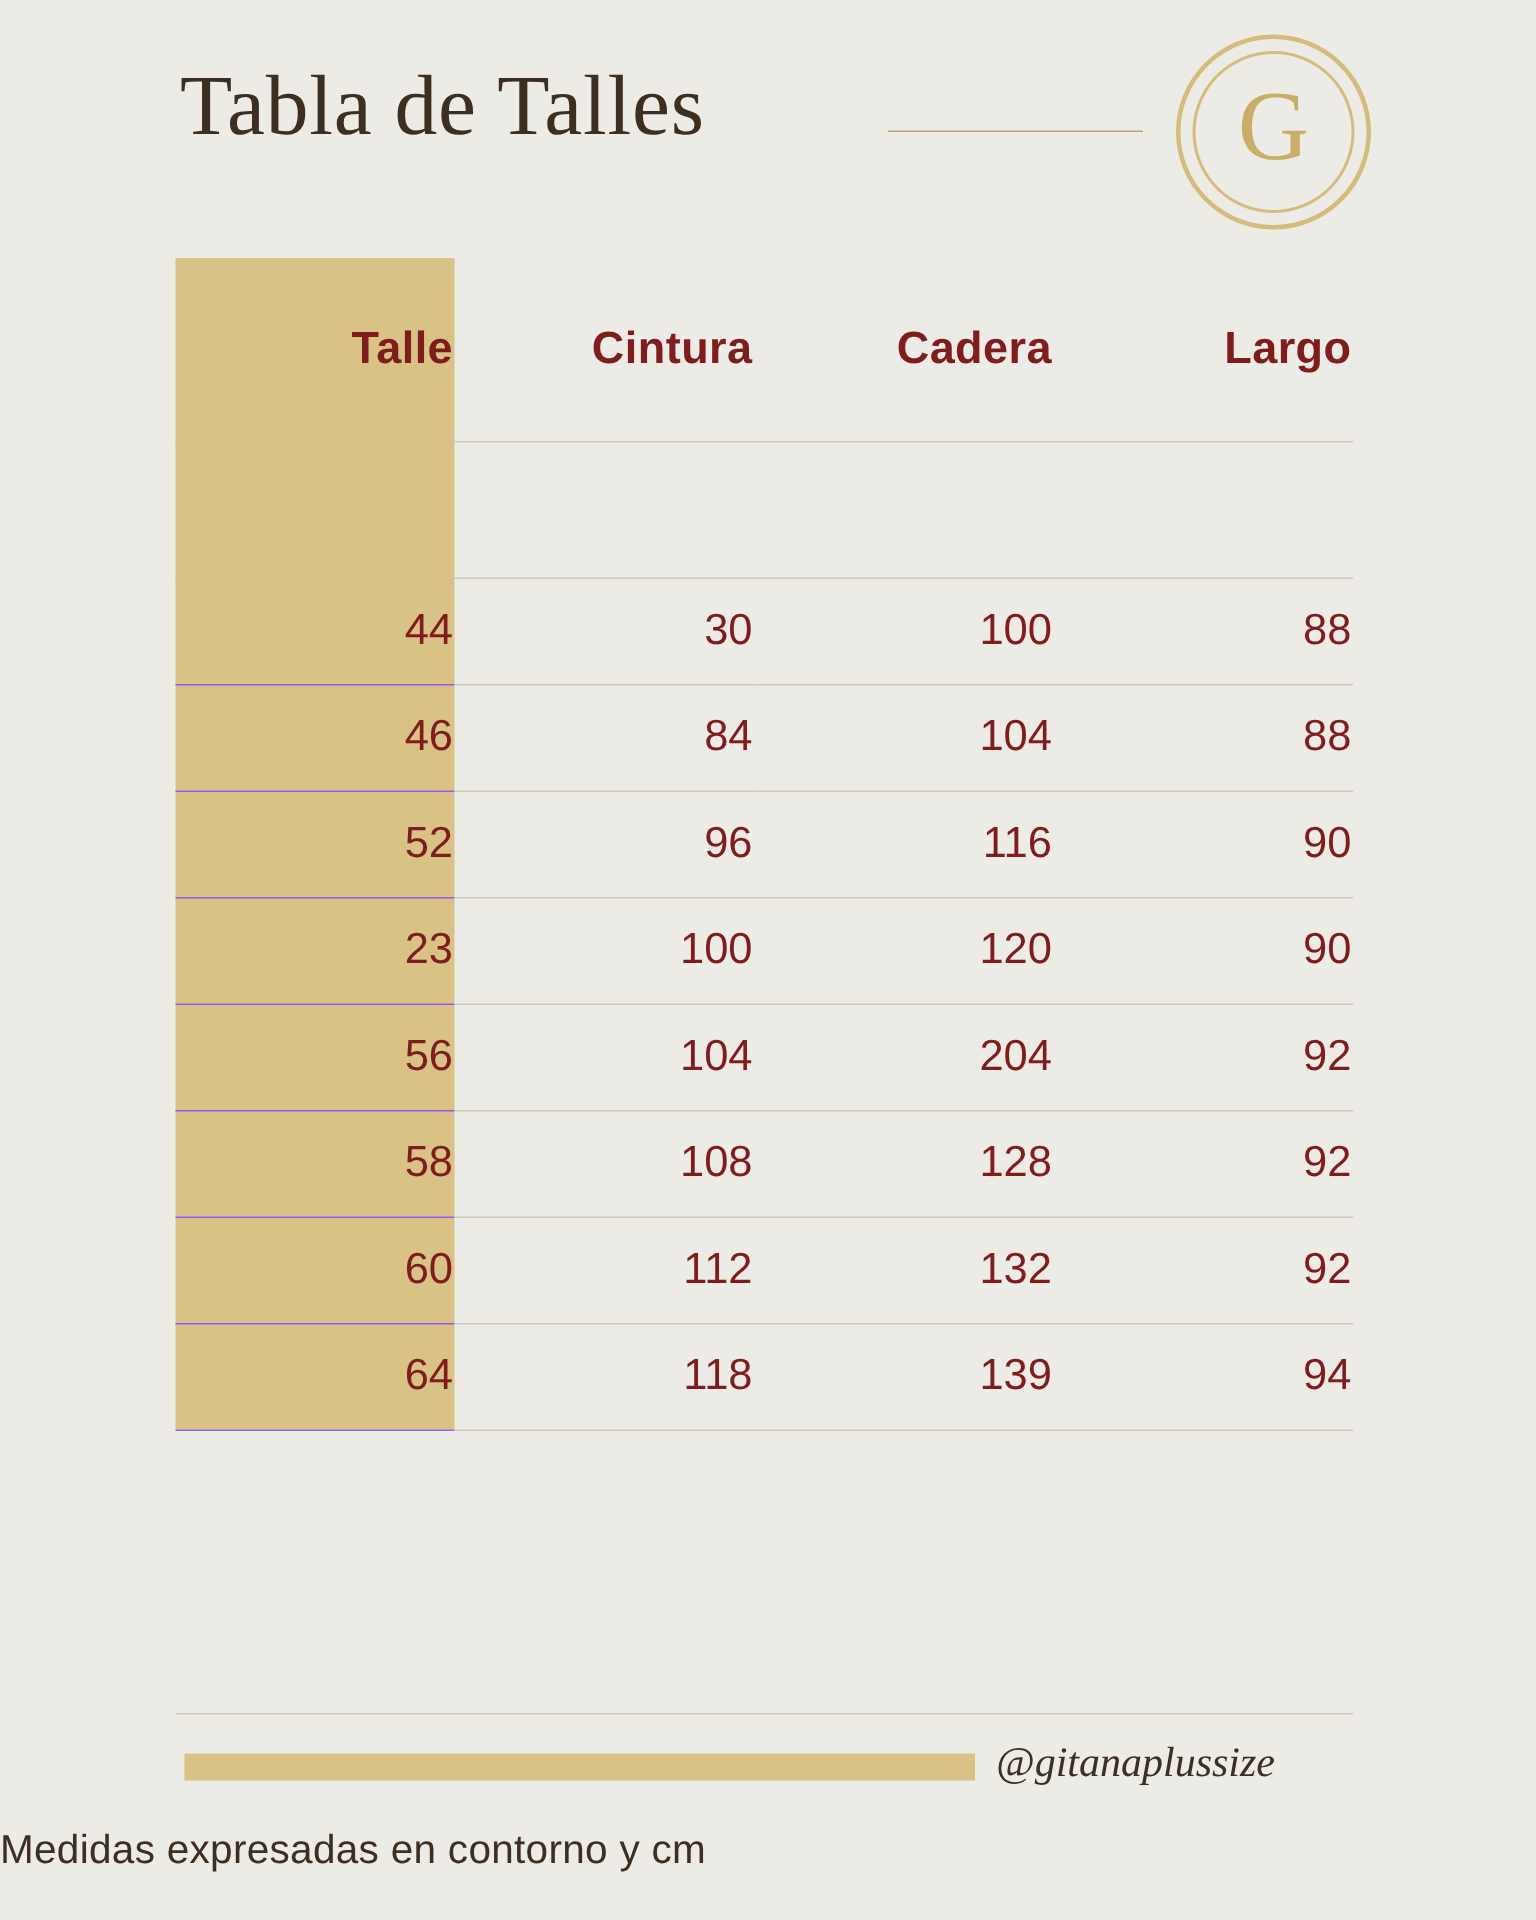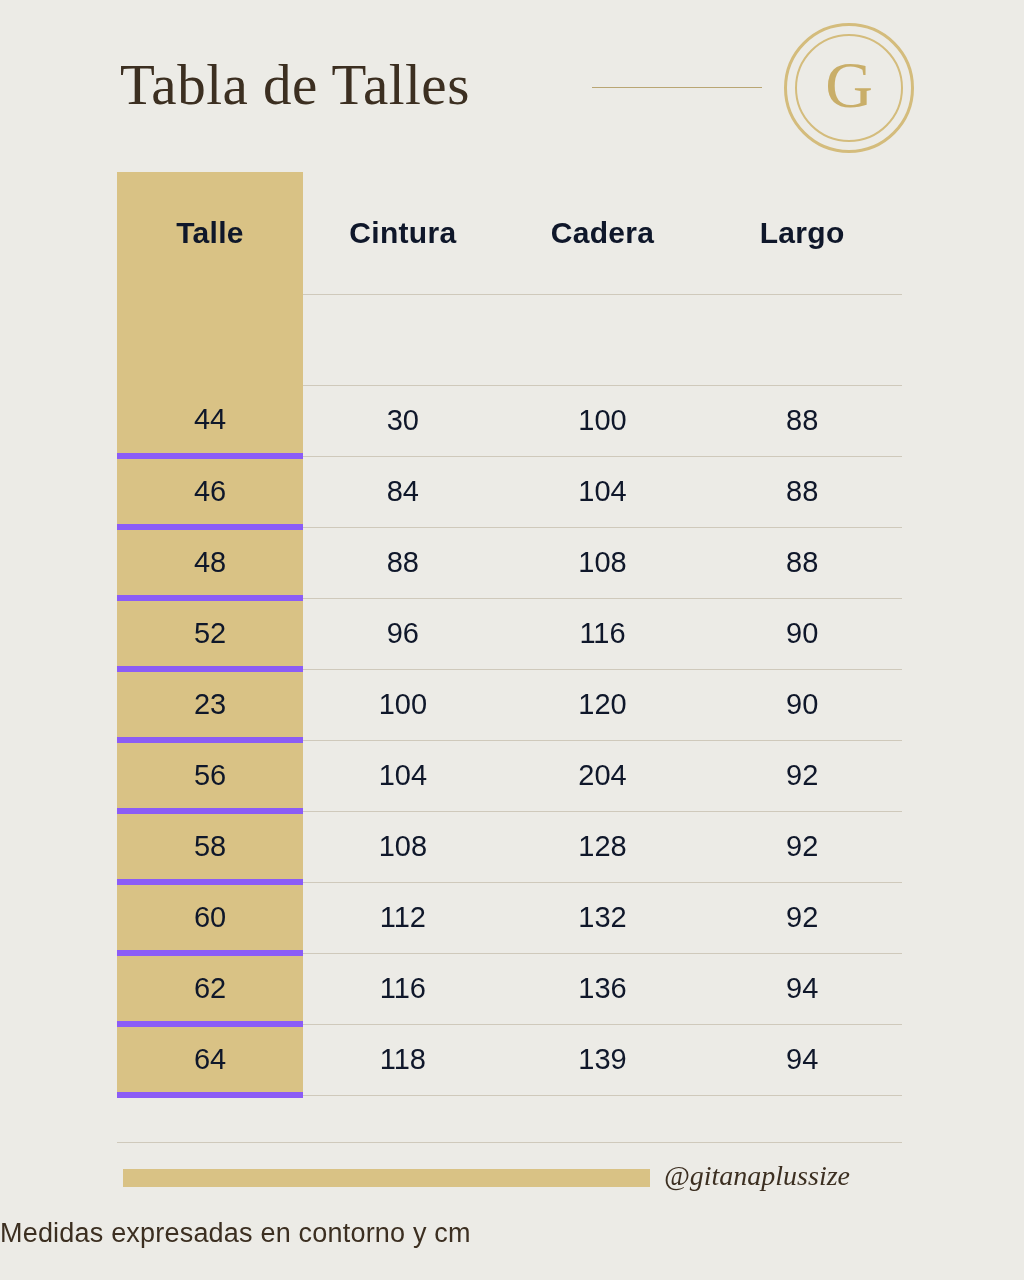--- a/index.html
+++ b/index.html
@@ -24,21 +24,21 @@
   
   .header {
     position: absolute;
     left: 0; top: 0;
     width: 1024px;
     height: 172px;
   }
   .title {
     position: absolute;
     left: 120px;
-    top: 52px;
+    top: 38px;
     font-family: "Liberation Serif", serif;
     font-size: 57px;
     letter-spacing: 0.5px;
     color: #3c2f21;
     white-space: nowrap;
   }
   .title-rule {
     position: absolute;
     left: 592px;
     top: 87px;
@@ -89,23 +89,23 @@
     top: 172px;
     width: 785px;
   }
   table.size-table {
     border-collapse: collapse;
     width: 785px;
     table-layout: fixed;
   }
   table.size-table th,
   table.size-table td {
-    text-align: center;
+    text-align: right;
     border-bottom: 1px solid #cfc9bb;
-    color: #0f172a;
+    color: #7f1d1d;
   }
   .col-talle { width: 186px; }
   .col-m { width: 199.6px; }
 
   thead th {
     height: 122px;
     font-size: 30px;
     font-weight: bold;
     letter-spacing: 0.3px;
     border-bottom: 1px solid #cfc9bb;
@@ -121,21 +121,21 @@
   }
   tr.spacer-row td.td-talle {
     border-bottom: 1px solid #d9c285;
   }
   tbody td {
     height: 71px;
     font-size: 29px;
     font-weight: 400;
   }
   tbody tr.data-row td.td-talle {
-    border-bottom: 6px solid #8b5cf6;
+    border-bottom: 1px solid #8b5cf6;
   }
   .last-rule {
     position: absolute;
     left: 117px;
     top: 1142px;
     width: 785px;
     height: 1px;
     background: #cfc9bb;
   }
 
@@ -214,26 +214,20 @@
           <td>100</td>
           <td>88</td>
         </tr>
         <tr class="data-row">
           <td class="td-talle">46</td>
           <td>84</td>
           <td>104</td>
           <td>88</td>
         </tr>
         <tr class="data-row">
-          <td class="td-talle">48</td>
-          <td>88</td>
-          <td>108</td>
-          <td>88</td>
-        </tr>
-        <tr class="data-row">
           <td class="td-talle">52</td>
           <td>96</td>
           <td>116</td>
           <td>90</td>
         </tr>
         <tr class="data-row">
           <td class="td-talle">23</td>
           <td>100</td>
           <td>120</td>
           <td>90</td>
@@ -250,26 +244,20 @@
           <td>128</td>
           <td>92</td>
         </tr>
         <tr class="data-row">
           <td class="td-talle">60</td>
           <td>112</td>
           <td>132</td>
           <td>92</td>
         </tr>
         <tr class="data-row">
-          <td class="td-talle">62</td>
-          <td>116</td>
-          <td>136</td>
-          <td>94</td>
-        </tr>
-        <tr class="data-row">
           <td class="td-talle">64</td>
           <td>118</td>
           <td>139</td>
           <td>94</td>
         </tr>
       </tbody>
     </table>
   </div>
 
   <div class="last-rule"></div>

